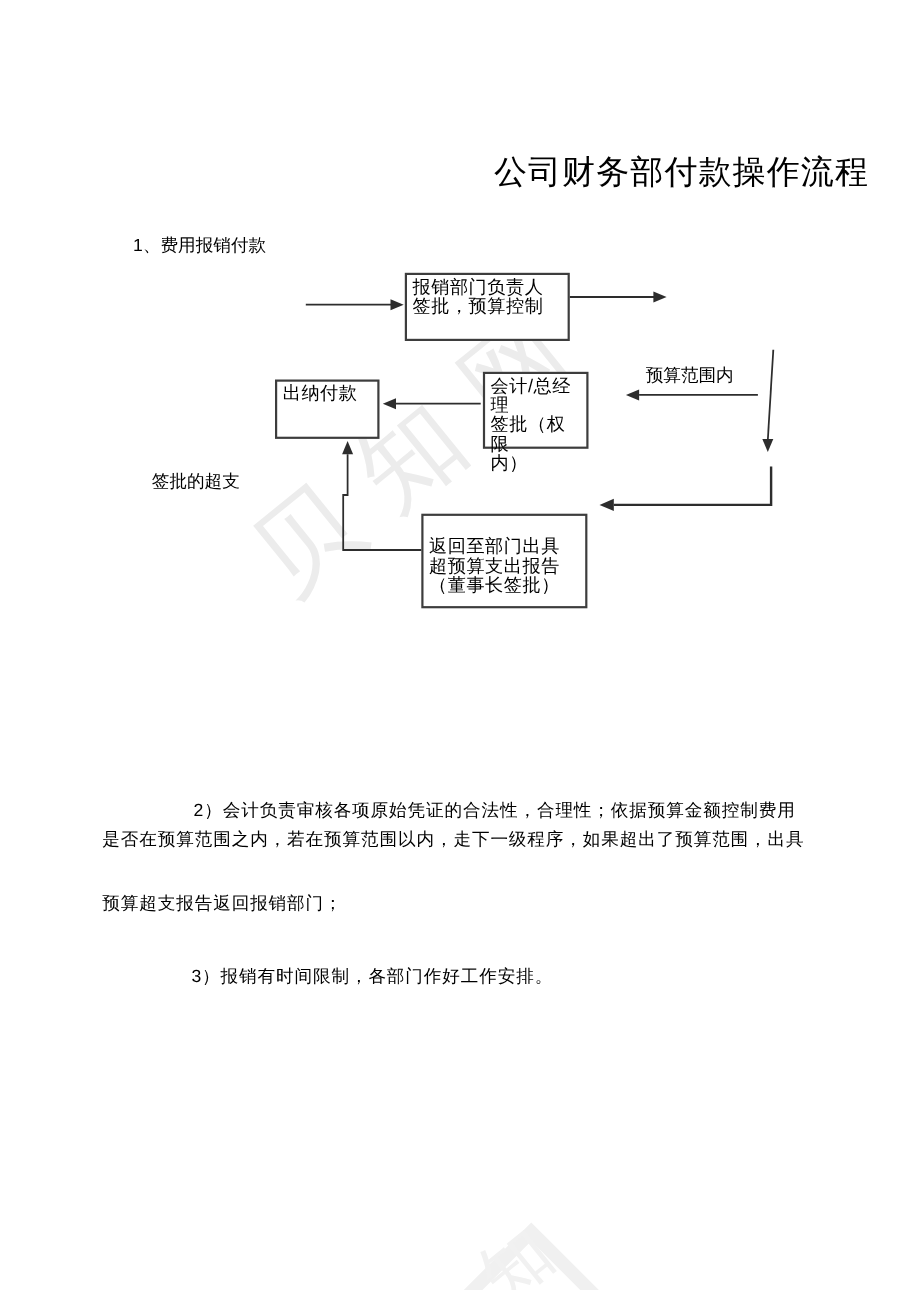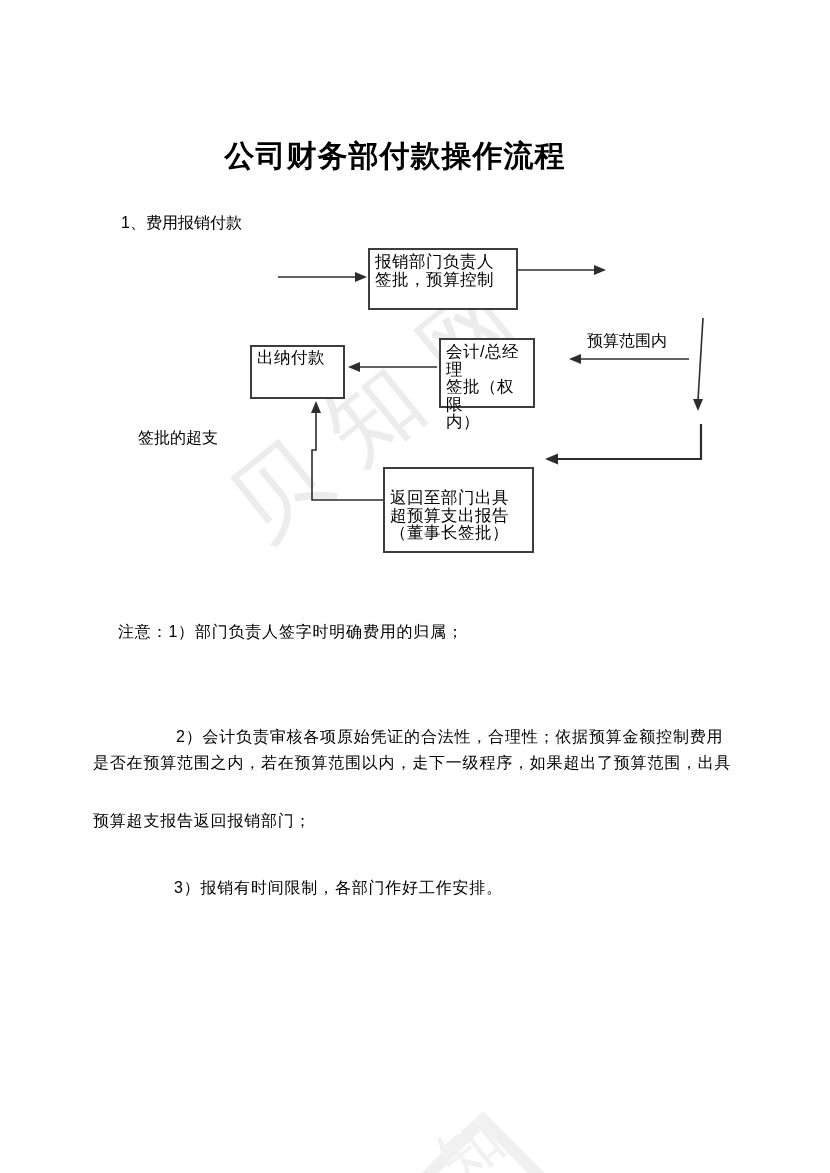--- a/index.html
+++ b/index.html
@@ -3,22 +3,22 @@
 <meta charset="utf-8">
 <style>
   html,body{margin:0;padding:0;background:#888;}
   .page{
     position:relative;width:830px;height:1173px;margin:0 auto;
     background:#ffffff;color:#000;overflow:hidden;
     font-family:"Liberation Sans","DejaVu Sans",sans-serif;
   }
   .wm-svg{position:absolute;left:0;top:0;z-index:0;}
   .title{
-    position:absolute;left:0;top:136px;width:790px;text-align:center;
-    font-size:30px;font-weight:bold;letter-spacing:1px;z-index:2;
+    position:absolute;left:0;top:136px;width:790px;text-align:right;
+    font-size:30px;font-weight:normal;letter-spacing:1px;z-index:2;
   }
   .section-heading{position:absolute;left:121px;top:213px;font-size:16px;z-index:2;white-space:nowrap;}
   .fbox{
     position:absolute;box-sizing:border-box;background:#fff;
     border:2px solid #3d3d3d;padding:3px 5px;
     font-size:16.5px;line-height:17.5px;letter-spacing:.5px;z-index:2;
   }
   .b1{left:128px;top:246px;width:150px;height:61px;}
   .b2{left:368px;top:248px;width:150px;height:62px;}
   .b3{left:608px;top:242px;width:150px;height:76px;}
@@ -110,19 +110,18 @@
         <polygon points="348,367 360,362 360,372" stroke="none"></polygon>
       </g>
 
       <g>
         <path d="M383,500 L312,500 L312,450 L316,450 L316,413" fill="none"></path>
         <polygon points="316,401 311,413 321,413" stroke="none"></polygon>
       </g>
     </g>
   </svg>
 
-  <div class="note n1">注意：1）部门负责人签字时明确费用的归属；</div>
   <div class="note n2">2）会计负责审核各项原始凭证的合法性，合理性；依据预算金额控制费用</div>
   <div class="note n3">是否在预算范围之内，若在预算范围以内，走下一级程序，如果超出了预算范围，出具</div>
   <div class="note n4">预算超支报告返回报销部门；</div>
   <div class="note n5">3）报销有时间限制，各部门作好工作安排。</div>
 
 </div>
 
 </body></html>

